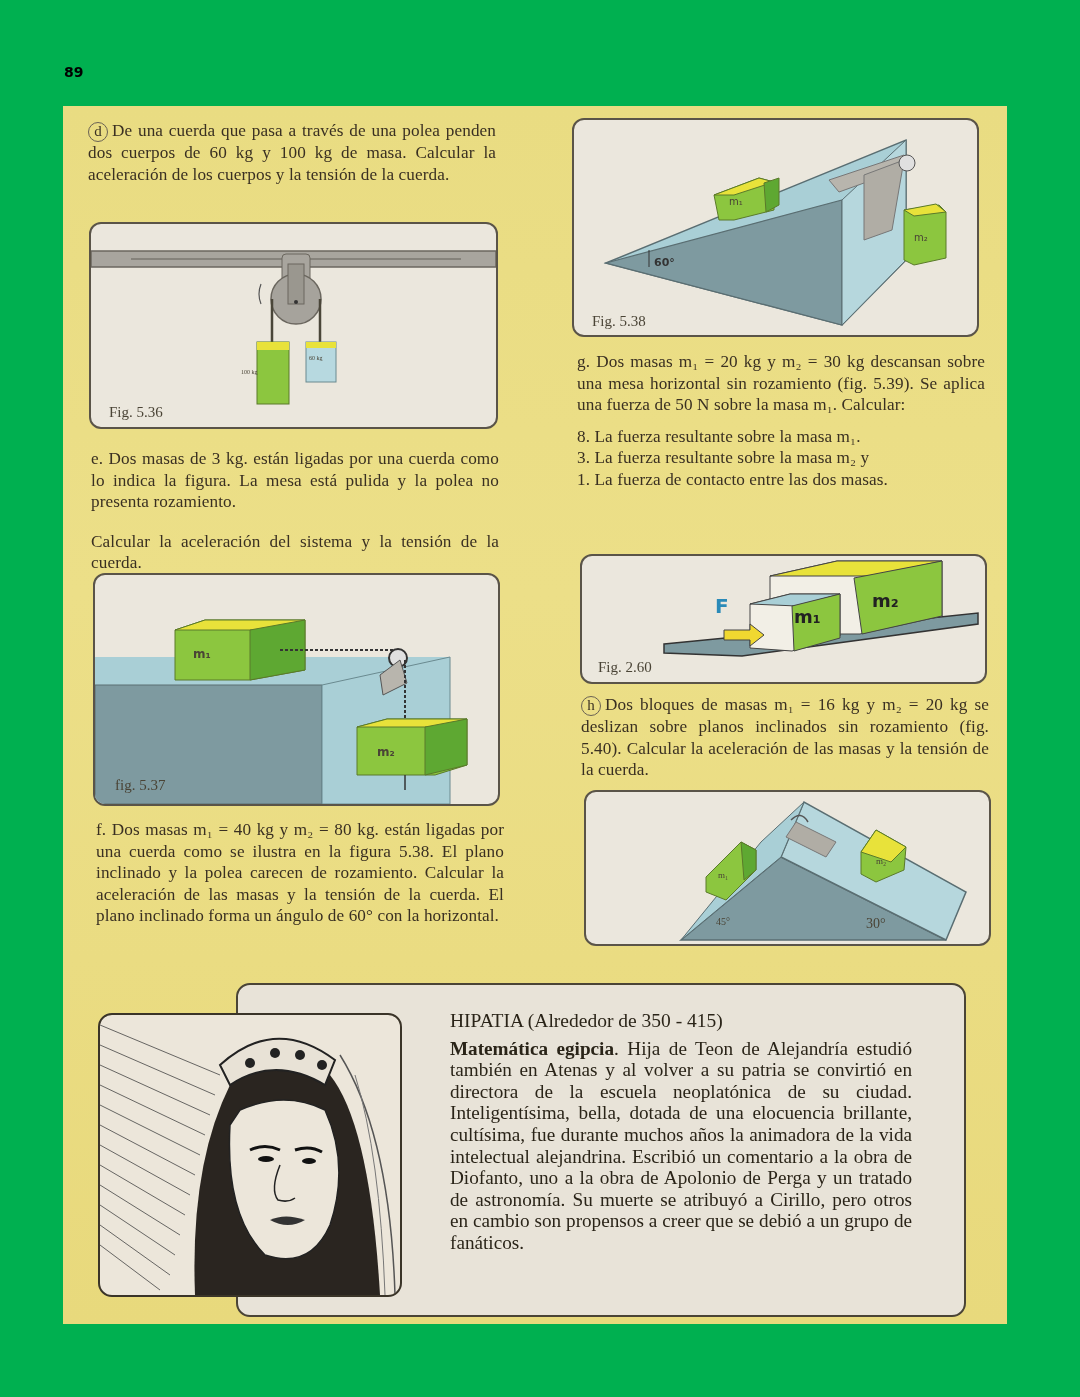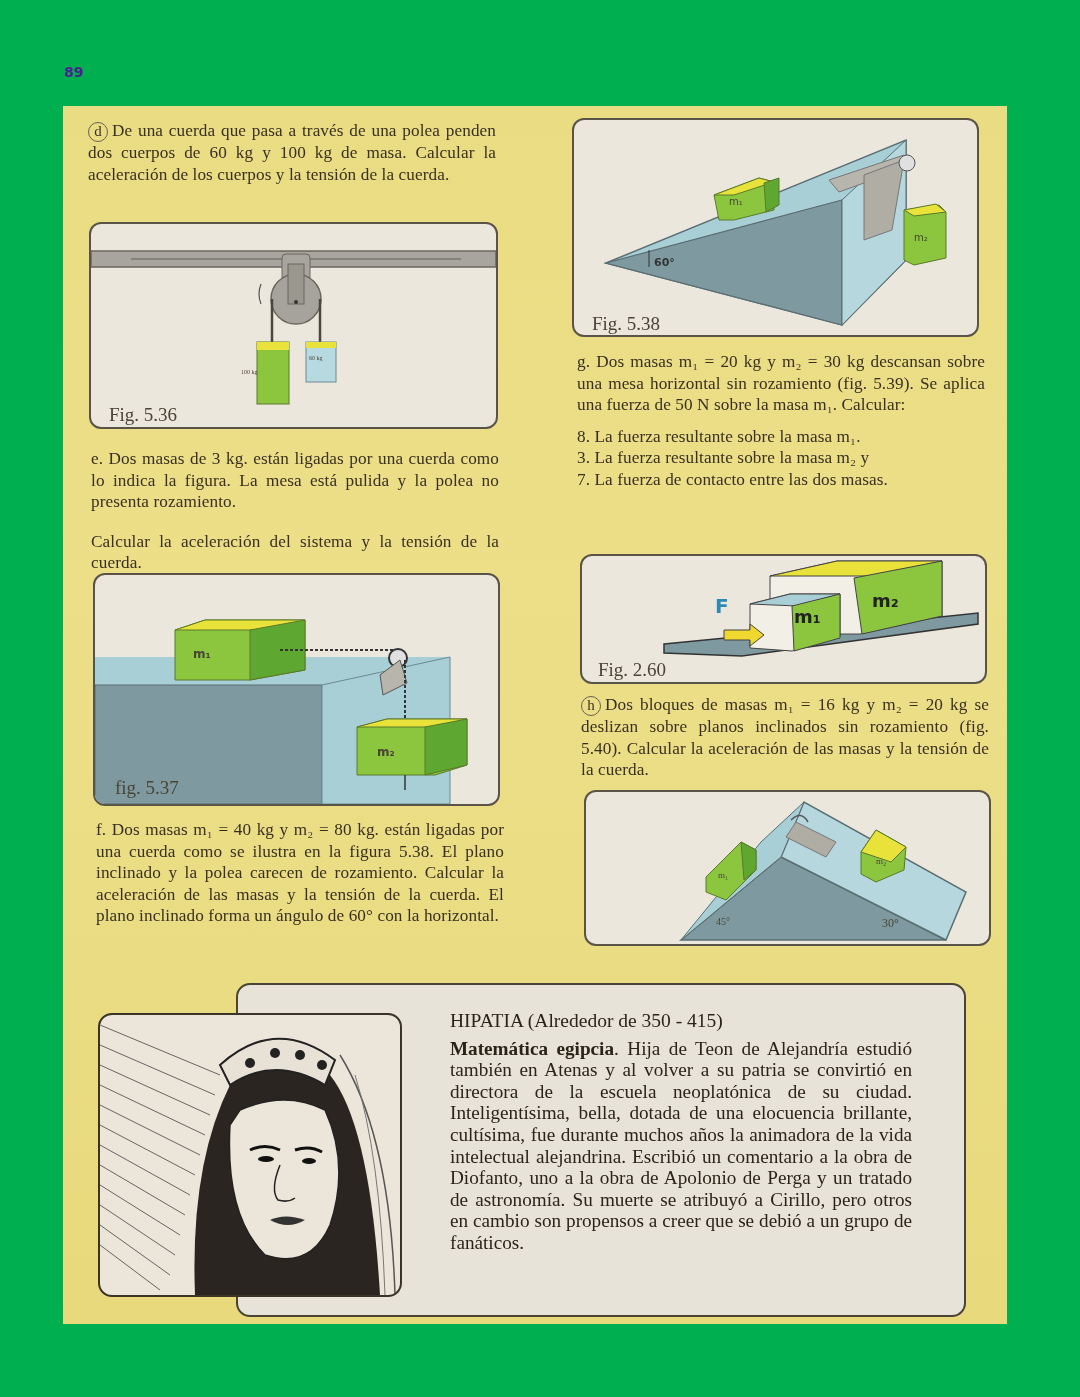--- a/index.html
+++ b/index.html
@@ -2,42 +2,42 @@
 <html><head>
 <meta charset="utf-8">
 <style>
   html, body { margin:0; padding:0; }
   body {
     width:1080px; height:1397px; background:#00b050; position:relative; overflow:hidden;
     font-family:"Liberation Serif", serif;
   }
   .page-number {
     position:absolute; left:64px; top:64px; font-family:"DejaVu Sans", sans-serif;
-    font-weight:bold; font-size:14px; color:#4c1d95;
+    font-weight:bold; font-size:14px; color:#000000;
   }
   .page {
     position:absolute; left:63px; top:106px; width:944px; height:1218px;
     background:linear-gradient(180deg,#e9dc82 0%,#ecdf88 40%,#e8d97c 100%);
   }
   .problem {
     position:absolute; color:#3a3022; font-size:17.2px; line-height:21.5px; text-align:justify;
     letter-spacing:0.1px;
   }
   .problem p { margin:0; }
   .problem p + p { margin-top:18px; }
   .circle-letter {
     display:inline-block; border:1.5px solid #6a6254; border-radius:50%; width:18px; height:18px;
     line-height:17px; text-align:center; font-size:15px; margin-right:4px;
   }
   .figure {
     position:absolute; border:2px solid #5a5448; border-radius:12px; background:#ebe7dd; overflow:hidden;
   }
   .figure svg { position:absolute; left:0; top:0; }
   .fig-label {
-    position:absolute; font-size:19px; color:#4a4436; font-family:"Liberation Serif", serif;
+    position:absolute; font-size:15px; color:#4a4436; font-family:"Liberation Serif", serif;
   }
   .list { margin:10px 0 0 0; padding:0; list-style:none; }
   .list li { margin:0; }
   .bio-box {
     position:absolute; left:236px; top:983px; width:726px; height:330px;
     border:2px solid #4a4436; border-radius:14px; background:#e8e3d8;
   }
   .portrait {
     position:absolute; left:98px; top:1013px; width:300px; height:280px;
     border:2px solid #3a3428; border-radius:14px; background:#ece6da; overflow:hidden;
@@ -131,21 +131,21 @@
   <div class="fig-label" style="left:155px;top:76px;font-family:'DejaVu Sans',sans-serif;font-size:10px;">m₁</div>
   <div class="fig-label" style="left:340px;top:112px;font-family:'DejaVu Sans',sans-serif;font-size:10px;">m₂</div>
   <div class="fig-label" style="left:18px;top:193px;">Fig. 5.38</div>
 </div>
 
 <div class="problem" style="left:577px;top:351px;width:408px;">
   <p>g. Dos masas m₁ = 20 kg y m₂ = 30 kg descansan sobre una mesa horizontal sin rozamiento (fig. 5.39). Se aplica una fuerza de 50 N sobre la masa m₁. Calcular:</p>
   <ul class="list">
     <li>8. La fuerza resultante sobre la masa m₁.</li>
     <li>3. La fuerza resultante sobre la masa m₂ y</li>
-    <li>7. La fuerza de contacto entre las dos masas.</li>
+    <li>1. La fuerza de contacto entre las dos masas.</li>
   </ul>
 </div>
 
 <div class="figure" style="left:580px;top:554px;width:403px;height:126px;">
   <svg width="403" height="126" viewBox="0 0 403 126">
     <polygon points="82,88 320,65 396,57 396,68 160,100 82,97" fill="#7e9aa0" stroke="#333" stroke-width="1.5"></polygon>
     <polygon points="188,20 255,5 360,5 360,60 278,78 188,78" fill="#f2efe6" stroke="#444"></polygon>
     <polygon points="188,20 255,5 360,5 290,20" fill="#e8e23a" stroke="#444"></polygon>
     <polygon points="272,22 360,5 360,60 280,78" fill="#8cc63f" stroke="#444"></polygon>
     <polygon points="168,48 208,38 258,38 258,80 210,95 168,92" fill="#f2efe6" stroke="#444"></polygon>
@@ -169,21 +169,21 @@
     <polygon points="195,65 218,10 380,100 360,148" fill="#b6d7dd" stroke="#5a6e72" stroke-width="1.5"></polygon>
     <polygon points="95,148 195,65 218,10 175,50" fill="#a9cfd6" stroke="#5a6e72"></polygon>
     <polygon points="210,30 250,50 240,65 200,45" fill="#b0ada5" stroke="#777"></polygon>
     <path d="M205 28 Q 215 18 222 30" fill="none" stroke="#555" stroke-width="1.5"></path>
     <polygon points="120,85 155,50 170,58 170,78 140,108 120,100" fill="#8cc63f" stroke="#5a7a2a"></polygon>
     <polygon points="155,50 170,58 170,78 158,88" fill="#5ea832" stroke="#5a7a2a"></polygon>
     <polygon points="275,60 290,38 320,55 318,78 290,90 275,82" fill="#8cc63f" stroke="#5a7a2a"></polygon>
     <polygon points="275,60 290,38 320,55 305,70" fill="#e8e23a" stroke="#5a7a2a"></polygon>
   </svg>
   <div class="fig-label" style="left:130px;top:124px;font-size:10px;">45°</div>
-  <div class="fig-label" style="left:296px;top:124px;font-size:12px;">30°</div>
+  <div class="fig-label" style="left:280px;top:124px;font-size:14px;">30°</div>
   <div class="fig-label" style="left:132px;top:78px;font-size:9px;">m₁</div>
   <div class="fig-label" style="left:290px;top:64px;font-size:9px;">m₂</div>
   <div class="fig-label" style="left:16px;top:128px;margin-top:24px;">Fig. 5.40</div>
 </div>
 
 <div class="bio-box"></div>
 
 <div class="portrait">
   <svg width="300" height="280" viewBox="0 0 300 280">
     <g stroke="#444" stroke-width="0.8" fill="none">

